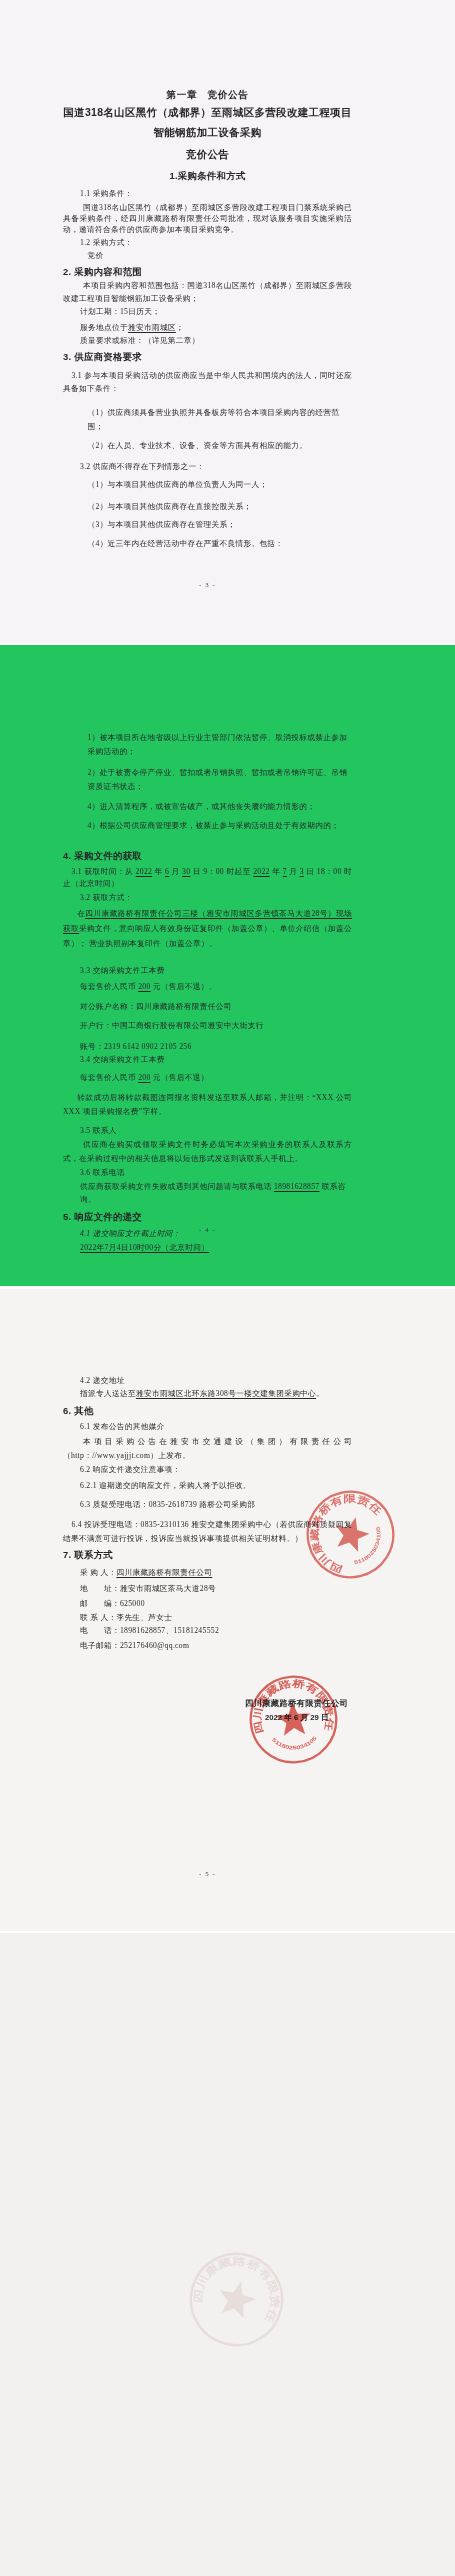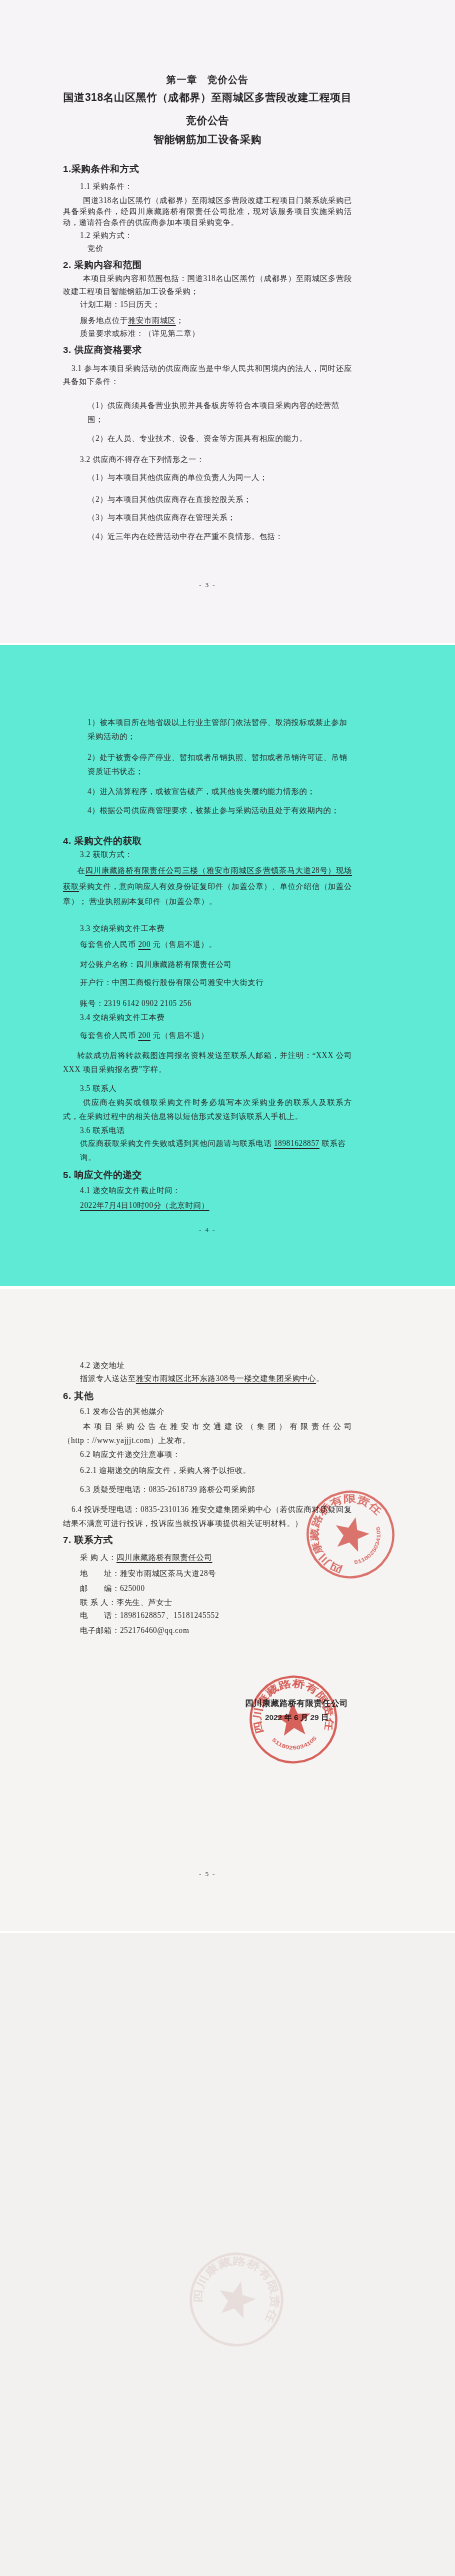--- a/index.html
+++ b/index.html
@@ -12,27 +12,27 @@
   }
   .doc{width:455px;}
   .page{
     position:relative;
     width:455px;
     overflow:hidden;
     margin-bottom:2.3px;
   }
   .page:last-child{margin-bottom:0;}
   .page1{height:643px;background:#f7f4f8;}
-  .page2{height:641px;background:#5eead4;}
+  .page2{height:641px;background:#22c55e;}
   .page3{height:642px;background:#f6f3f3;}
   .page4{height:643px;background:#f2f1ef;}
   .content{
     position:absolute;
     left:63px;
-    top:70px;
+    top:85px;
     width:289px;
     font-size:7.7px;
     letter-spacing:0.3px;
     line-height:13.7px;
   }
   .blk{position:relative;}
   .chapter{
     text-align:center;
     font-family:"Liberation Sans","DejaVu Sans",sans-serif;
     font-weight:bold;
@@ -133,23 +133,23 @@
     <path id="arcBot" d="M 49.4 142.4 A 66 66 0 0 0 150.6 142.4" fill="none"></path>
   </defs>
 </svg>
 
 <div class="doc">
 
   <section class="page page1">
     <div class="content">
         <div class="blk chapter" style="margin-top: 1.1px;"><span>第一章　竞价公告</span></div>
         <div class="blk title"><span>国道318名山区黑竹（成都界）至雨城区多营段改建工程项目</span></div>
+        <div class="blk title"><span>智能钢筋加工设备采购</span></div>
         <div class="blk title" style="margin-top: 3.4px;"><span>竞价公告</span></div>
-        <div class="blk title"><span>智能钢筋加工设备采购</span></div>
-        <div class="blk h" style="margin-top: 11px;"><span>1.采购条件和方式</span></div>
+        <div class="blk h" style="margin-top: 3px; text-align: center;"><span>1.采购条件和方式</span></div>
         <div class="blk sub" style="margin-top: 4px;"><span>1.1 采购条件：</span></div>
         <div class="blk para" style="margin-top: 1.1px; line-height: 11.4px;"><span>国道318名山区黑竹（成都界）至雨城区多营段改建工程项目门禁系统采购已具备采购条件，经四川康藏路桥有限责任公司批准，现对该服务项目实施采购活动，邀请符合条件的供应商参加本项目采购竞争。</span></div>
         <div class="blk sub"><span>1.2 采购方式：</span></div>
         <div class="blk list"><span>竞价</span></div>
         <div class="blk h" style="margin-top: 1px;"><span>2. 采购内容和范围</span></div>
         <div class="blk para" style="margin-top: 1.1px; line-height: 12.5px;"><span>本项目采购内容和范围包括：国道318名山区黑竹（成都界）至雨城区多营段改建工程项目智能钢筋加工设备采购；</span></div>
         <div class="blk sub"><span>计划工期：15日历天；</span></div>
         <div class="blk sub" style="margin-top: 1.7px;"><span>服务地点位于</span><span class="u">雅安市雨城区</span><span>；</span></div>
         <div class="blk sub"><span>质量要求或标准：（详见第二章）</span></div>
         <div class="blk h" style="margin-top: 1.1px;"><span>3.  供应商资格要求</span></div>
@@ -165,36 +165,37 @@
   <div class="pagenum">- 3 -</div>
     </section>
 
   <section class="page page2">
     <div class="content">
         <div class="blk list" style="margin-top: 0.6px;"><span>1）被本项目所在地省级以上行业主管部门依法暂停、取消投标或禁止参加采购活动的；</span></div>
         <div class="blk list" style="margin-top: 8px;"><span>2）处于被责令停产停业、暂扣或者吊销执照、暂扣或者吊销许可证、吊销资质证书状态；</span></div>
         <div class="blk list" style="margin-top: 6.3px;"><span>4）进入清算程序，或被宣告破产，或其他丧失履约能力情形的；</span></div>
         <div class="blk list" style="margin-top: 5.7px;"><span>4）根据公司供应商管理要求，被禁止参与采购活动且处于有效期内的；</span></div>
         <div class="blk h" style="margin-top: 15.4px;"><span>4. 采购文件的获取</span></div>
+        <div class="blk para" style="margin-top: 2.3px; line-height: 12.5px; text-indent: 8.5px;"><span>3.1 获取时间：从 </span><span class="u">2022</span><span> 年 </span><span class="u">6</span><span> 月 </span><span class="u">30</span><span> 日 9：00 时起至 </span><span class="u">2022</span><span> 年 </span><span class="u">7</span><span> 月 </span><span class="u">3</span><span> 日 18：00 时止（北京时间）</span></div>
         <div class="blk sub"><span>3.2 获取方式：</span></div>
         <div class="blk para" style="margin-top: 1.1px; line-height: 15.4px; text-indent: 14.2px;"><span>在</span><span class="u">四川康藏路桥有限责任公司三楼（雅安市雨城区多营镇茶马大道28号）现场获取</span><span>采购文件，意向响应人有效身份证复印件（加盖公章）、单位介绍信（加盖公章）； 营业执照副本复印件（加盖公章）。</span></div>
         <div class="blk sub" style="margin-top: 12px;"><span>3.3 交纳采购文件工本费</span></div>
         <div class="blk sub" style="margin-top: 2.3px;"><span>每套售价人民币 </span><span class="u">200</span><span> 元（售后不退）。</span></div>
         <div class="blk sub" style="margin-top: 6.3px;"><span>对公账户名称：四川康藏路桥有限责任公司</span></div>
         <div class="blk sub" style="margin-top: 5.1px;"><span>开户行：中国工商银行股份有限公司雅安中大街支行</span></div>
         <div class="blk sub" style="margin-top: 7.4px;"><span>账号：2319 6142 0902 2105 256</span></div>
         <div class="blk sub"><span>3.4 交纳采购文件工本费</span></div>
         <div class="blk sub" style="margin-top: 4px;"><span>每套售价人民币 </span><span class="u">200</span><span> 元（售后不退）</span></div>
         <div class="blk para" style="margin-top: 6.3px; text-indent: 14.2px;"><span>转款成功后将转款截图连同报名资料发送至联系人邮箱，并注明：“XXX 公司 XXX 项目采购报名费”字样。</span></div>
         <div class="blk sub" style="margin-top: 5.7px;"><span>3.5 联系人</span></div>
         <div class="blk para" style="margin-top: 0.6px;"><span>供应商在购买或领取采购文件时务必填写本次采购业务的联系人及联系方式，在采购过程中的相关信息将以短信形式发送到该联系人手机上。</span></div>
         <div class="blk sub"><span>3.6 联系电话</span></div>
         <div class="blk sub"><span>供应商获取采购文件失败或遇到其他问题请与联系电话 </span><span class="u">18981628857</span><span> 联系咨询。</span></div>
         <div class="blk h" style="margin-top: 2.3px;"><span>5. 响应文件的递交</span></div>
-        <div class="blk sub" style="margin-top: 2.3px;"><span>4.1 递交响应文件截止时间：</span></div>
+        <div class="blk sub" style="margin-top: 2.3px; font-style: italic;"><span>4.1 递交响应文件截止时间：</span></div>
         <div class="blk sub" style="margin-top: 1.1px;"><span class="u">2022年7月4日10时00分（北京时间）</span></div>
       </div>
   <div class="pagenum">- 4 -</div>
     </section>
 
   <section class="page page3">
     <div class="content">
         <div class="blk sub"><span>4.2 递交地址</span></div>
         <div class="blk sub"><span>指派专人送达至</span><span class="u">雅安市雨城区北环东路308号一楼交建集团采购中心</span><span>。</span></div>
         <div class="blk h" style="margin-top: 1.7px;"><span>6. 其他</span></div>

